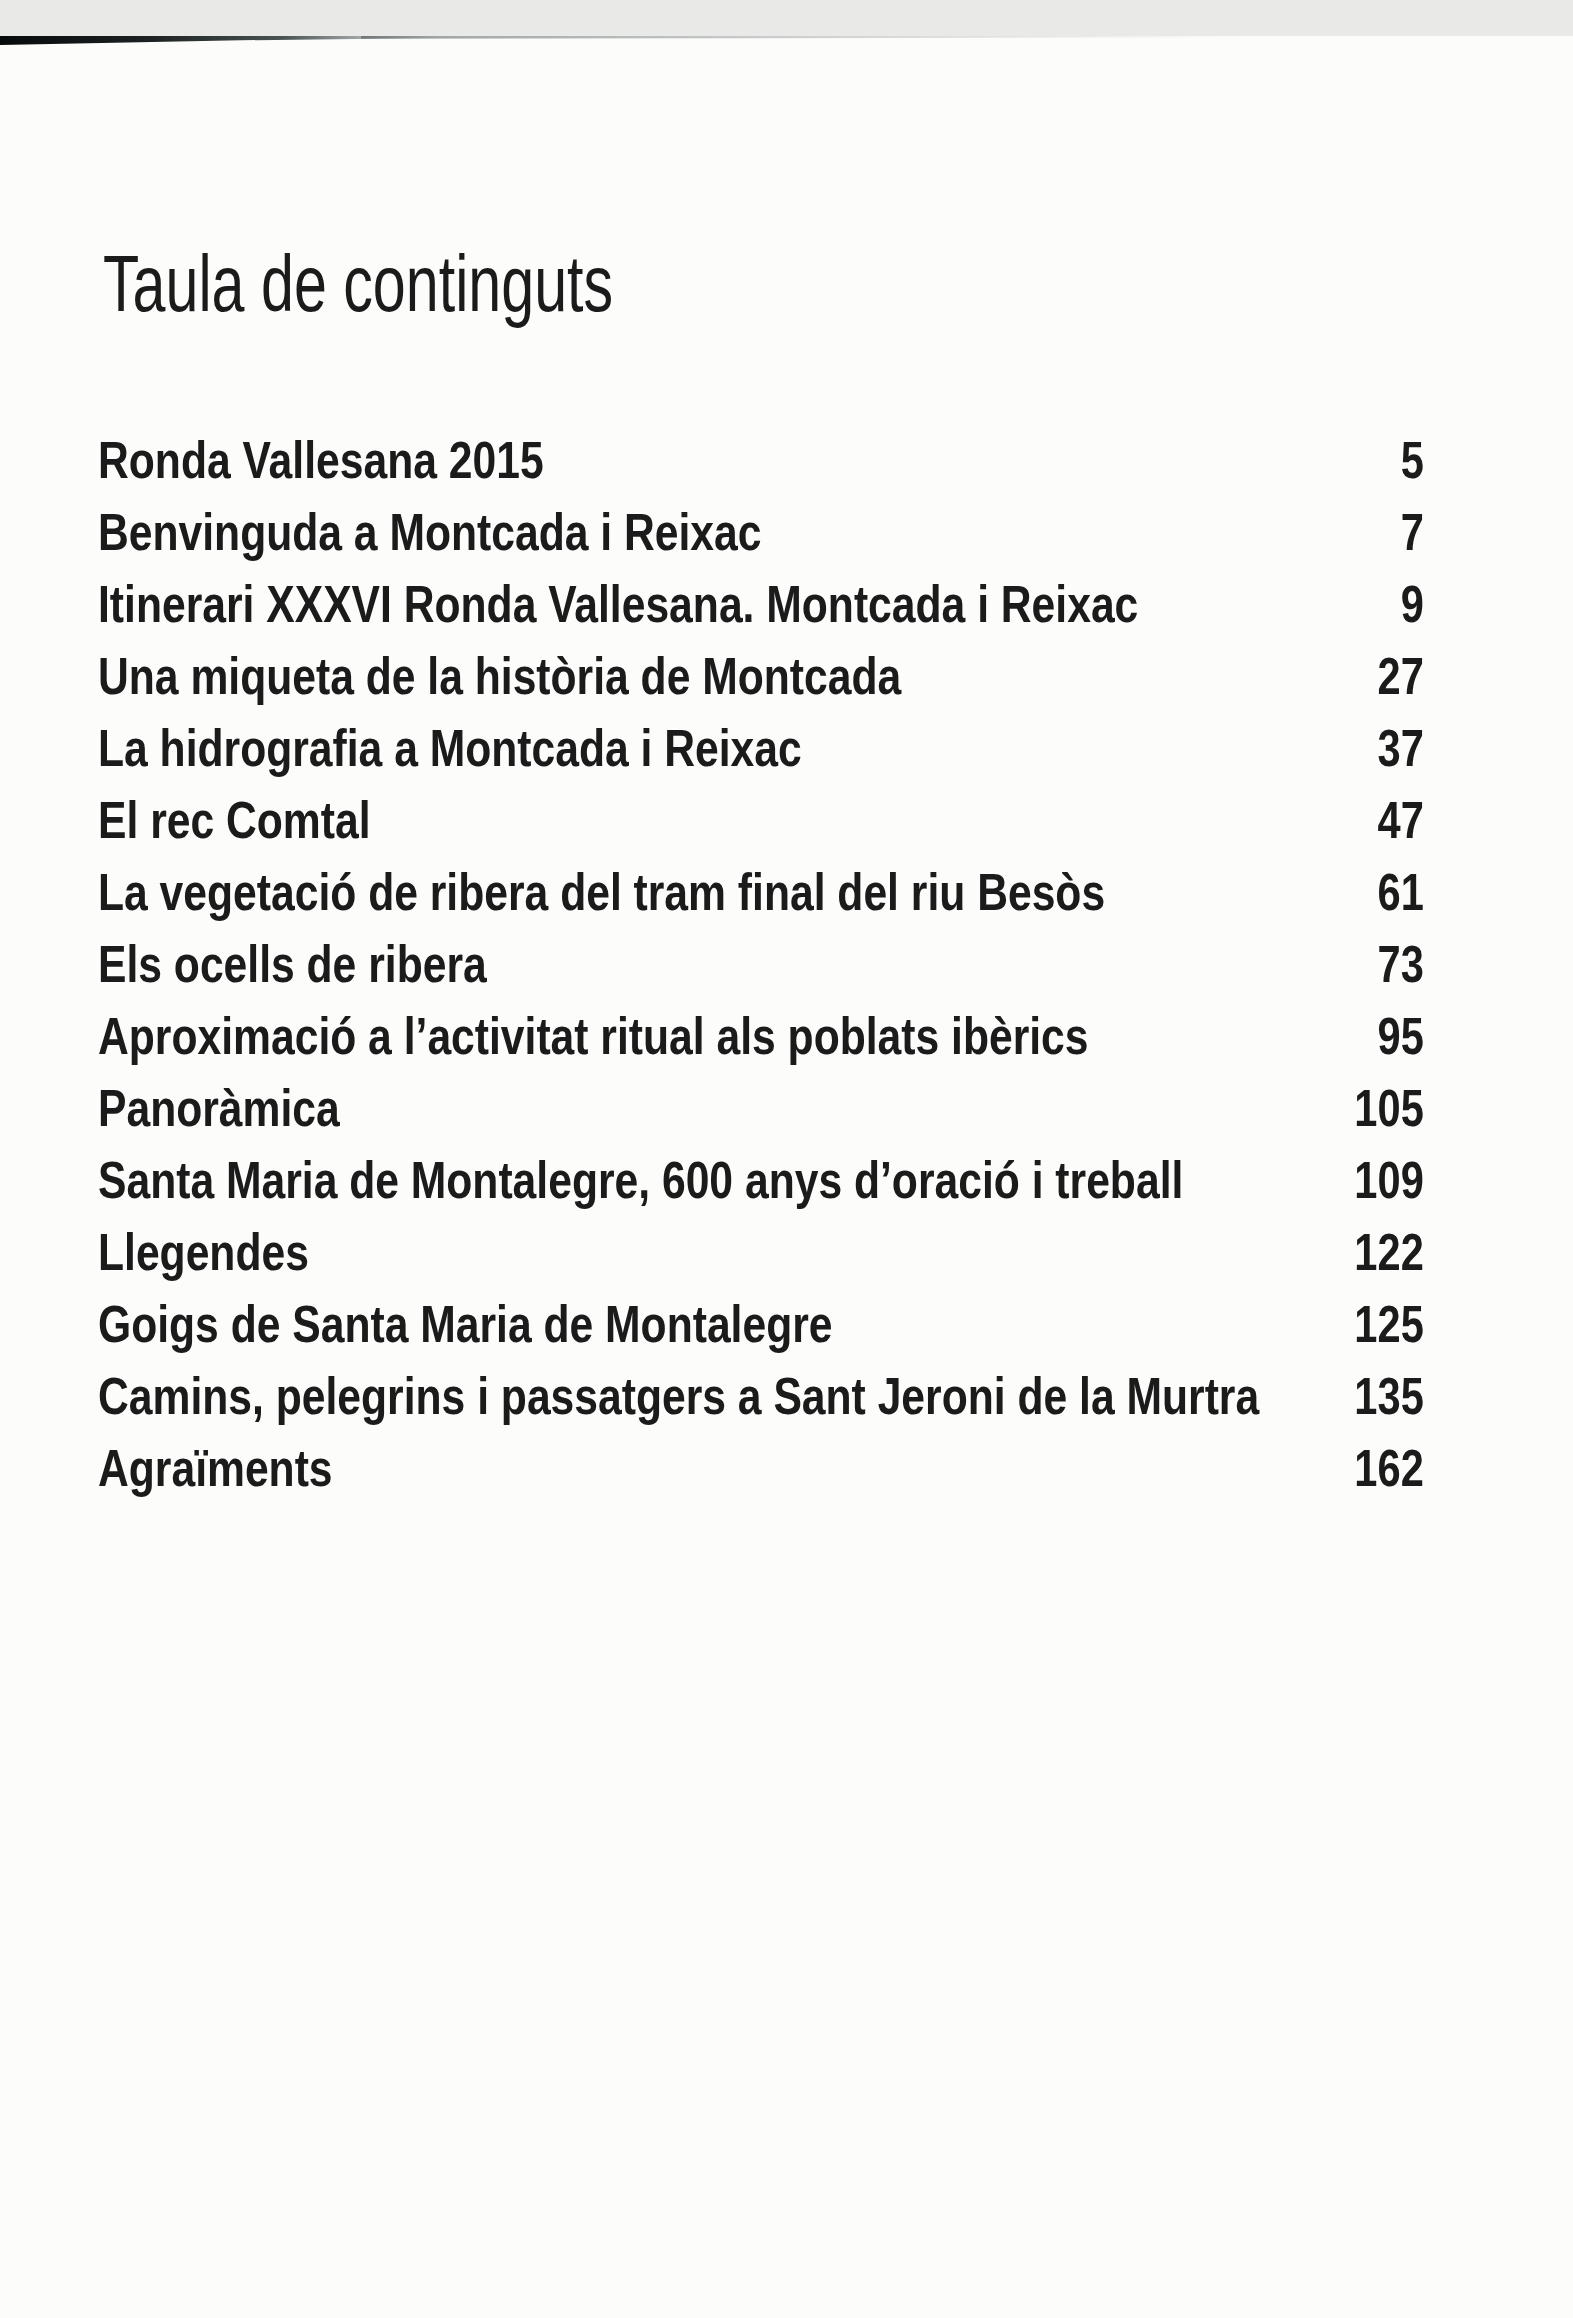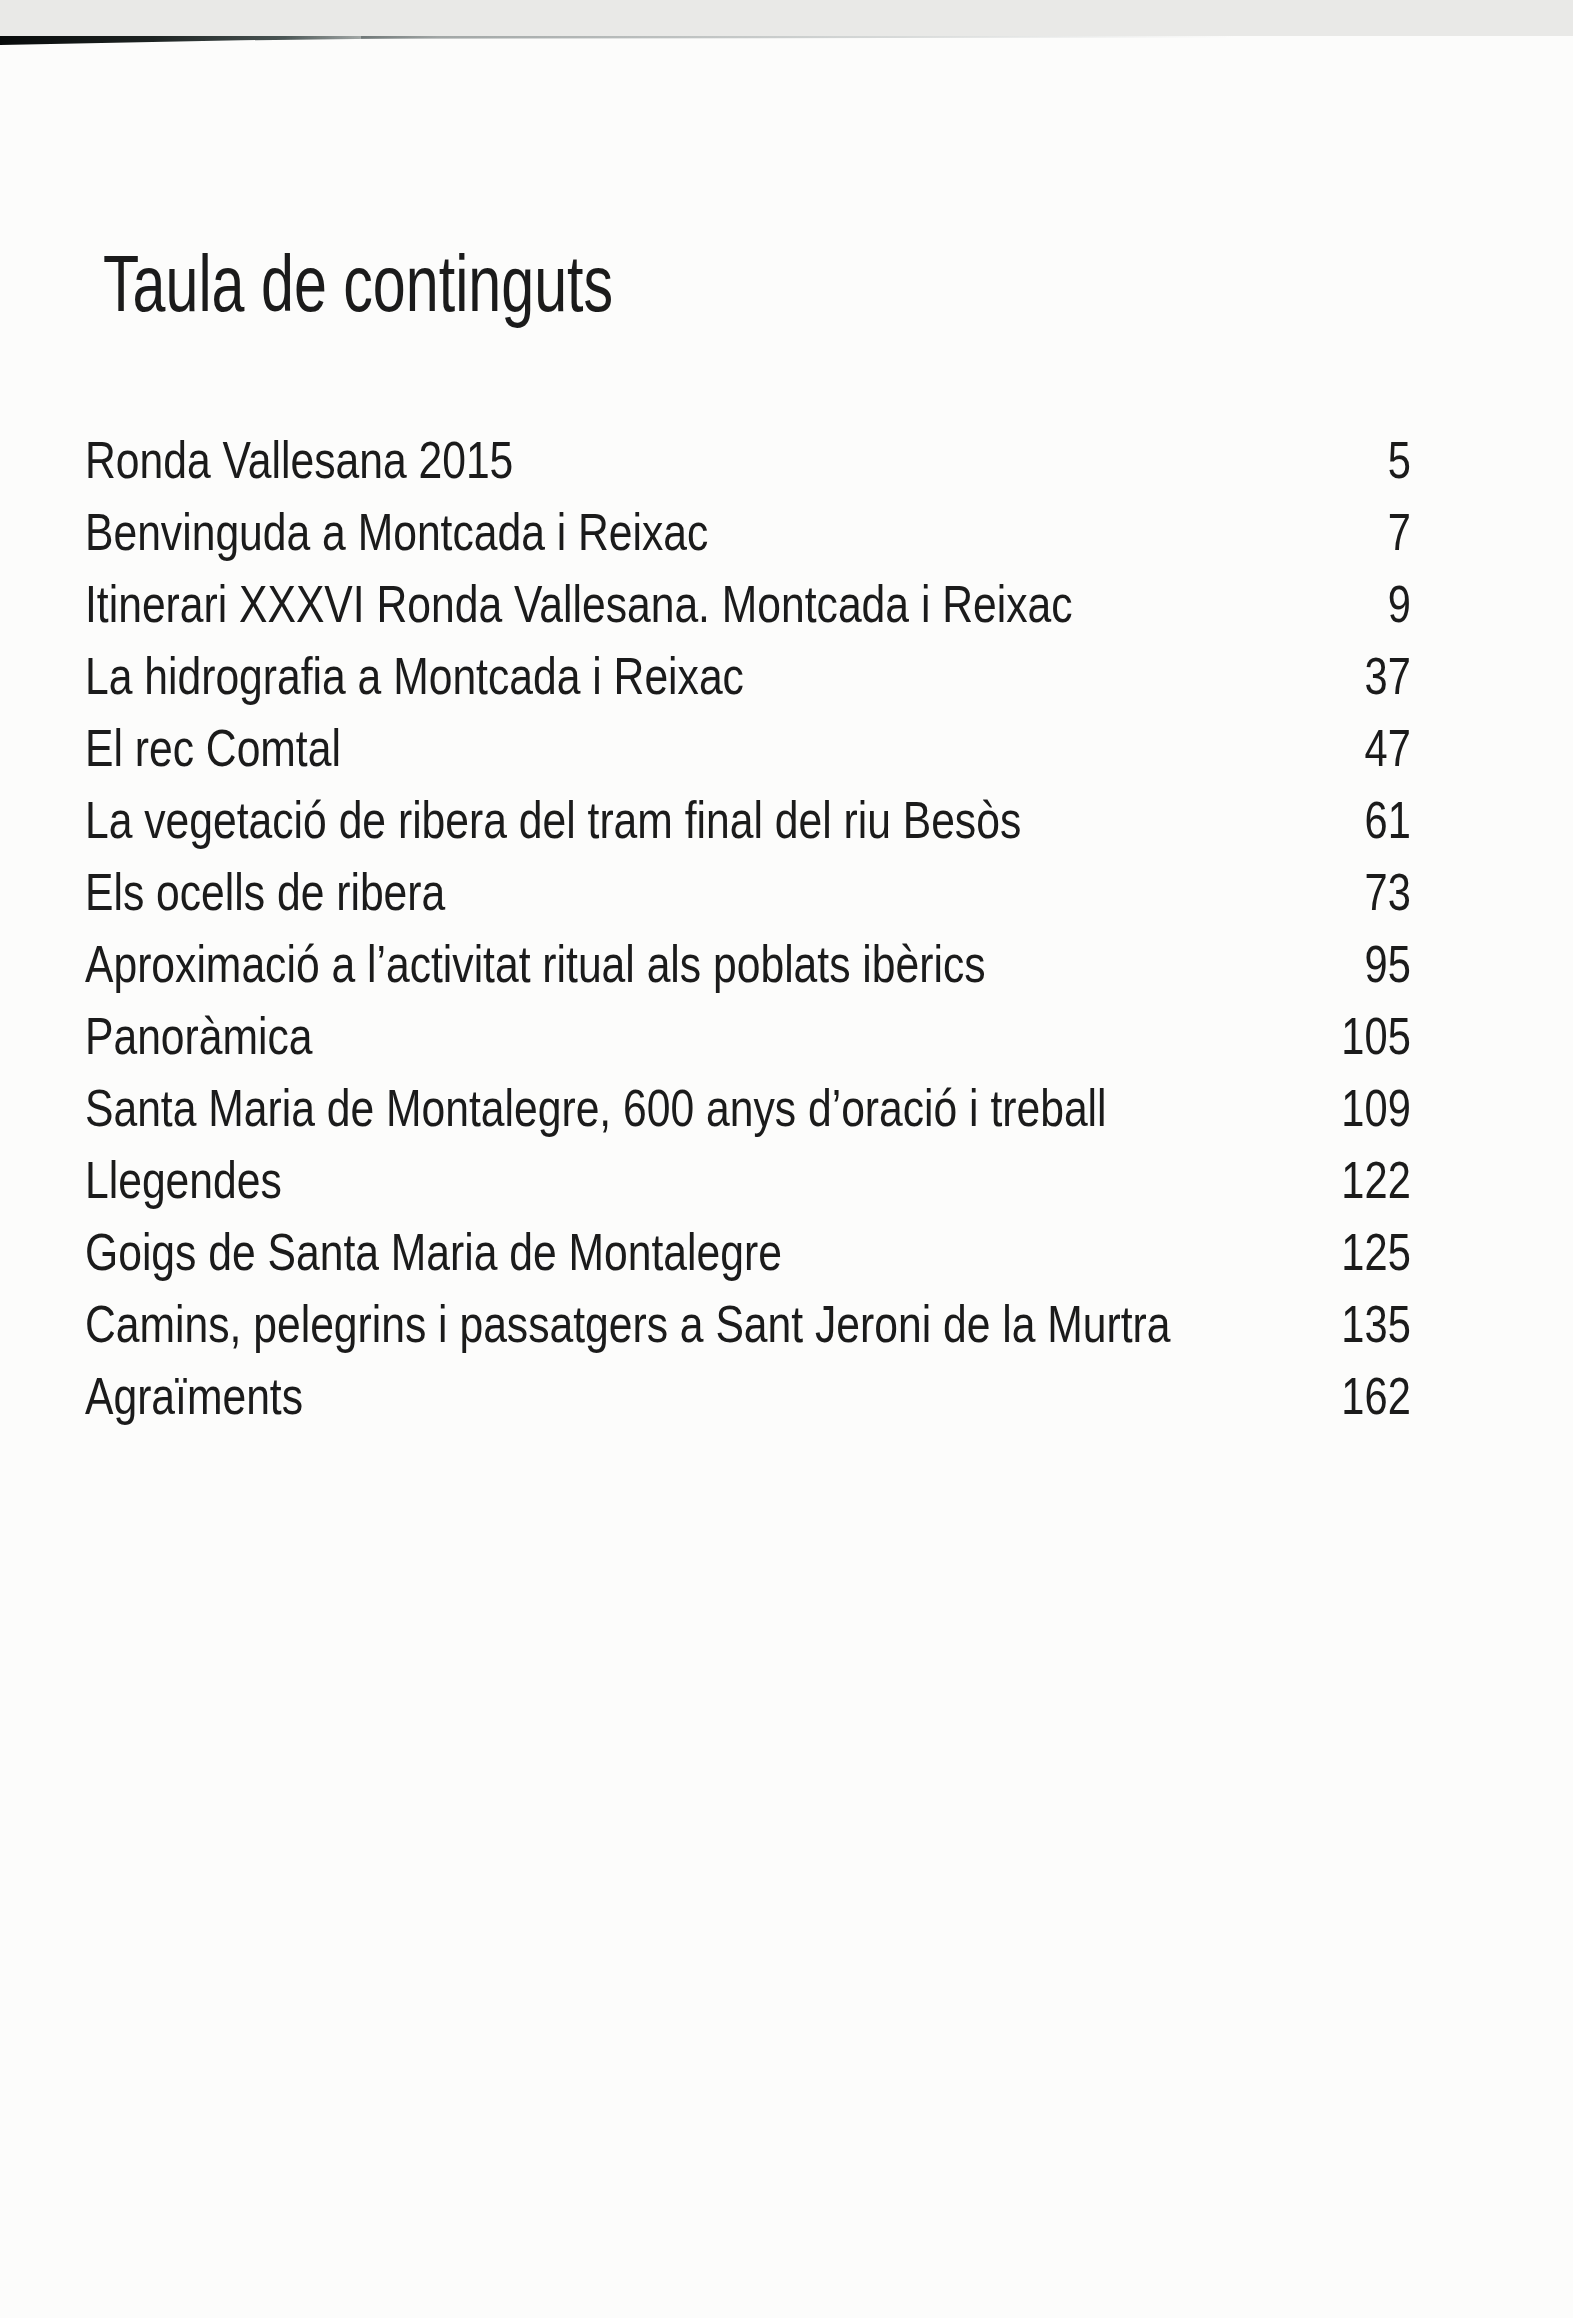--- a/index.html
+++ b/index.html
@@ -45,23 +45,24 @@
     font-size: 80px;
     font-weight: 400;
     line-height: 1.2;
     white-space: nowrap;
     transform: scaleX(0.74);
     transform-origin: 0 50%;
     letter-spacing: 0px;
   }
   .toc {
     position: absolute;
-    left: 85px;
+    left: 98px;
     top: 388px;
     width: 1326px;
+    font-weight: bold;
   }
   .toc-row {
     position: relative;
     height: 72px;
     line-height: 72px;
     font-size: 52px;
     white-space: nowrap;
   }
   .toc-label {
     display: inline-block;
@@ -87,20 +88,21 @@
 <div class="page" style="--bg: #fcfcfb; --fg: #1b1b1b;">
   <div class="scan-edge-main"></div>
   <div class="scan-edge-thin"></div>
 
   <h1 class="page-title">Taula de continguts</h1>
 
   <div class="toc">
       <div class="toc-row"><span class="toc-label">Ronda Vallesana 2015</span><span class="toc-page">5</span></div>
       <div class="toc-row"><span class="toc-label">Benvinguda a Montcada i Reixac</span><span class="toc-page">7</span></div>
       <div class="toc-row"><span class="toc-label">Itinerari XXXVI Ronda Vallesana. Montcada i Reixac</span><span class="toc-page">9</span></div>
+      <div class="toc-row"><span class="toc-label">Una miqueta de la història de Montcada</span><span class="toc-page">27</span></div>
       <div class="toc-row"><span class="toc-label">La hidrografia a Montcada i Reixac</span><span class="toc-page">37</span></div>
       <div class="toc-row"><span class="toc-label">El rec Comtal</span><span class="toc-page">47</span></div>
       <div class="toc-row"><span class="toc-label">La vegetació de ribera del tram final del riu Besòs</span><span class="toc-page">61</span></div>
       <div class="toc-row"><span class="toc-label">Els ocells de ribera</span><span class="toc-page">73</span></div>
       <div class="toc-row"><span class="toc-label">Aproximació a l’activitat ritual als poblats ibèrics</span><span class="toc-page">95</span></div>
       <div class="toc-row"><span class="toc-label">Panoràmica</span><span class="toc-page">105</span></div>
       <div class="toc-row"><span class="toc-label">Santa Maria de Montalegre, 600 anys d’oració i treball</span><span class="toc-page">109</span></div>
       <div class="toc-row"><span class="toc-label">Llegendes</span><span class="toc-page">122</span></div>
       <div class="toc-row"><span class="toc-label">Goigs de Santa Maria de Montalegre</span><span class="toc-page">125</span></div>
       <div class="toc-row"><span class="toc-label">Camins, pelegrins i passatgers a Sant Jeroni de la Murtra</span><span class="toc-page">135</span></div>

